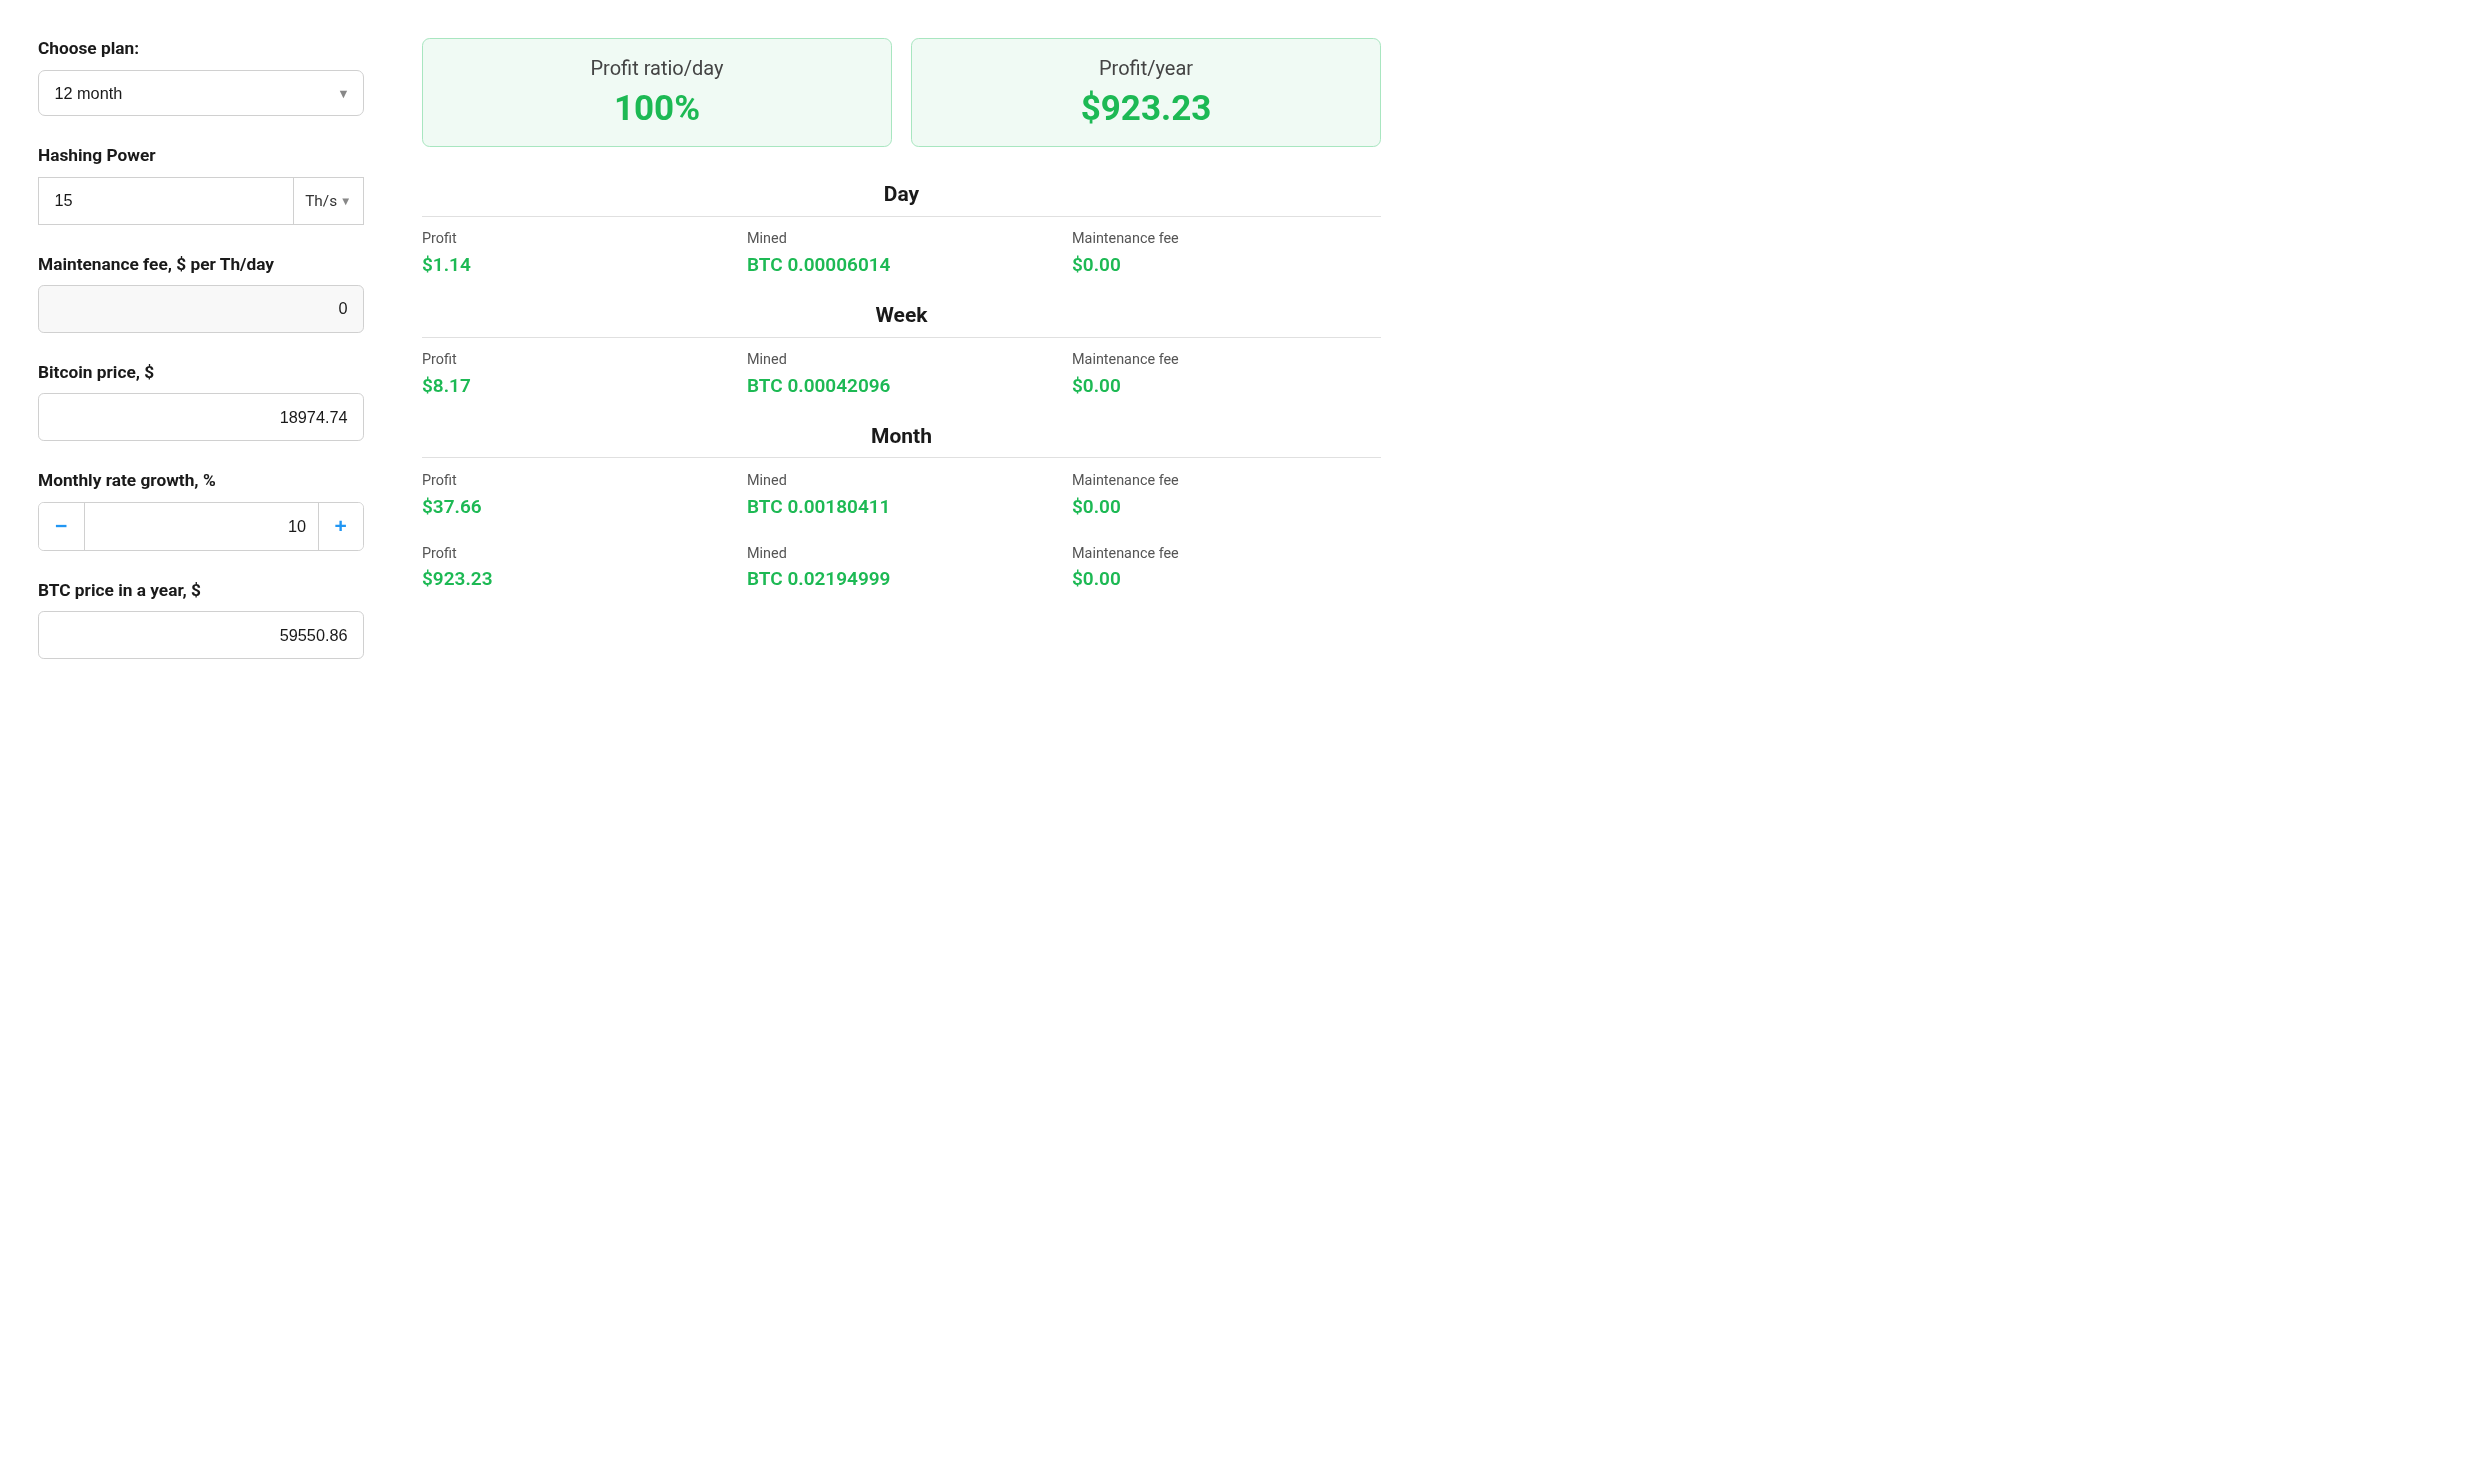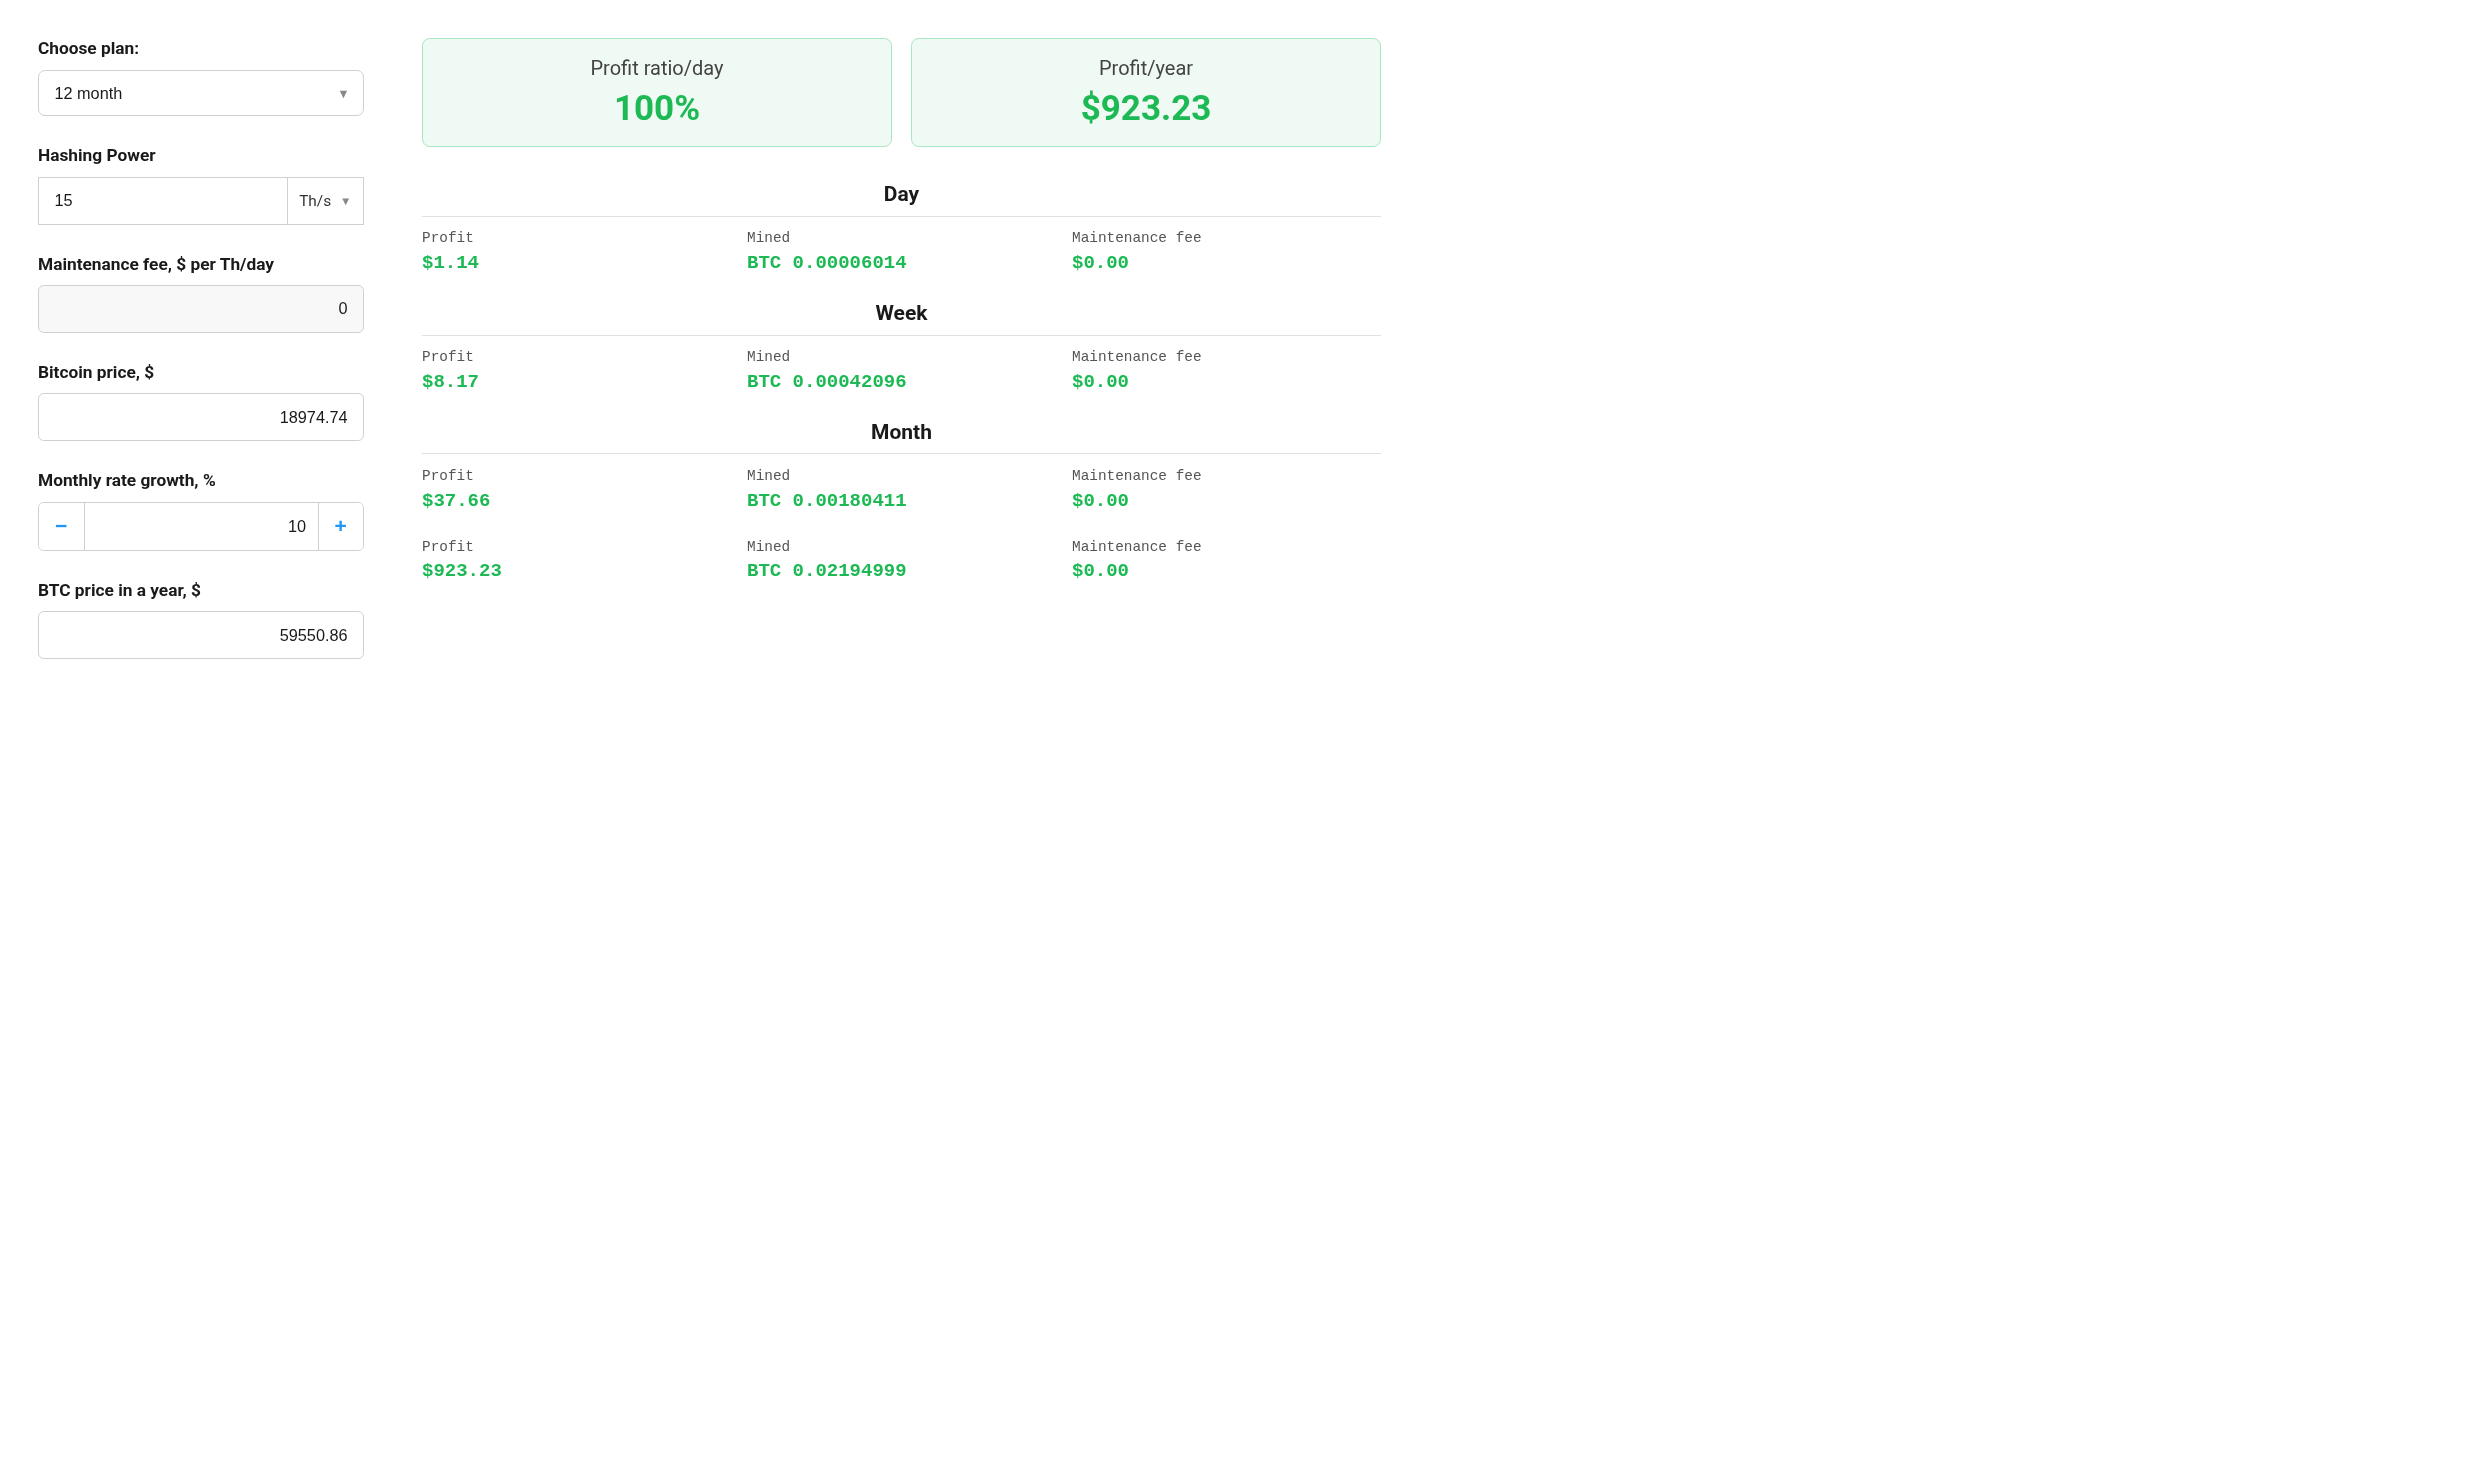--- a/index.html
+++ b/index.html
@@ -75,21 +75,21 @@
       color: #1a1a1a;
     }
     .hashing-unit {
       display: flex;
       align-items: center;
       padding: 0 11.5px;
       border-left: 1.4px solid #d0d0d0;
       font-size: 15.4px;
       color: #333;
       background: #fff;
-      gap: 9px;
+      gap: 3px;
       cursor: pointer;
     }
     .hashing-unit-arrow {
       color: #888;
       font-size: 11.5px;
     }
 
     .text-input {
       width: 100%;
       padding: 13.4px 15.4px;
@@ -171,21 +171,20 @@
       font-weight: 700;
       color: #1a1a1a;
       padding-bottom: 9.6px;
       border-bottom: 1.4px solid #e0e0e0;
       margin-bottom: 13.4px;
       text-align: center;
     }
     .metrics-row {
       display: flex;
       gap: 16px;
-      font-family: Liberation Mono, monospace;
     }
     .metric-item {
       flex: 1;
     }
     .metric-label {
       font-size: 14.4px;
       color: #555;
       margin-bottom: 5.8px;
     }
     .metric-value {

